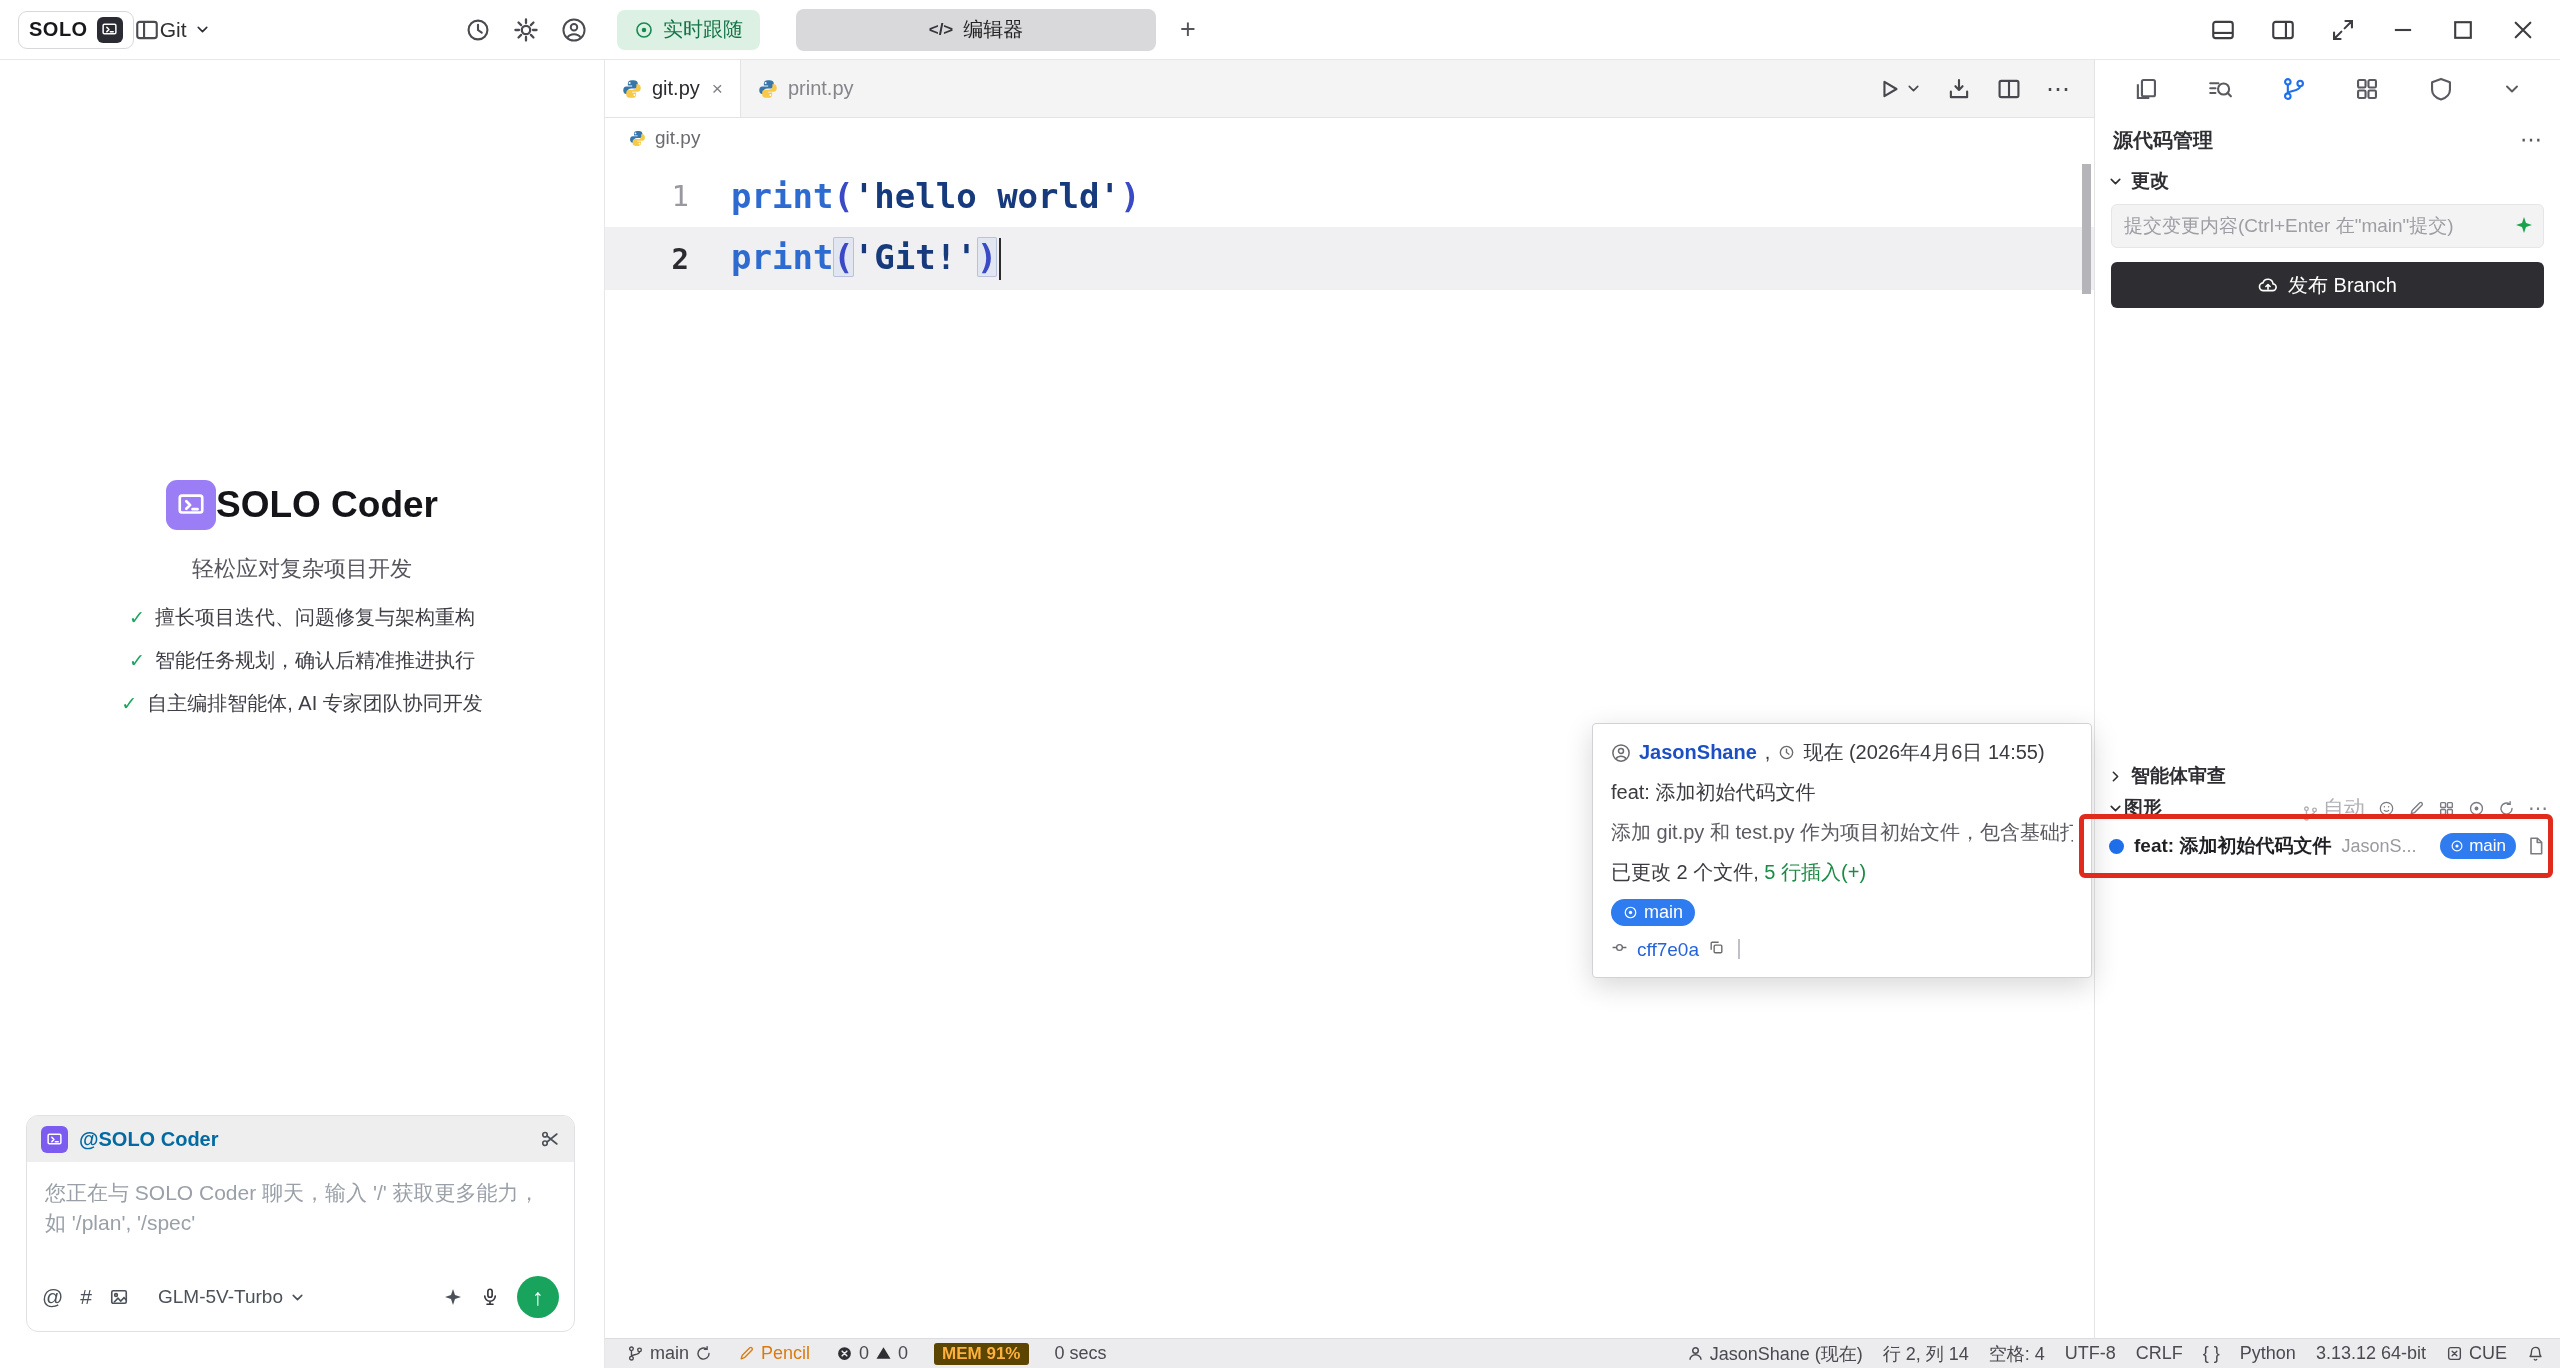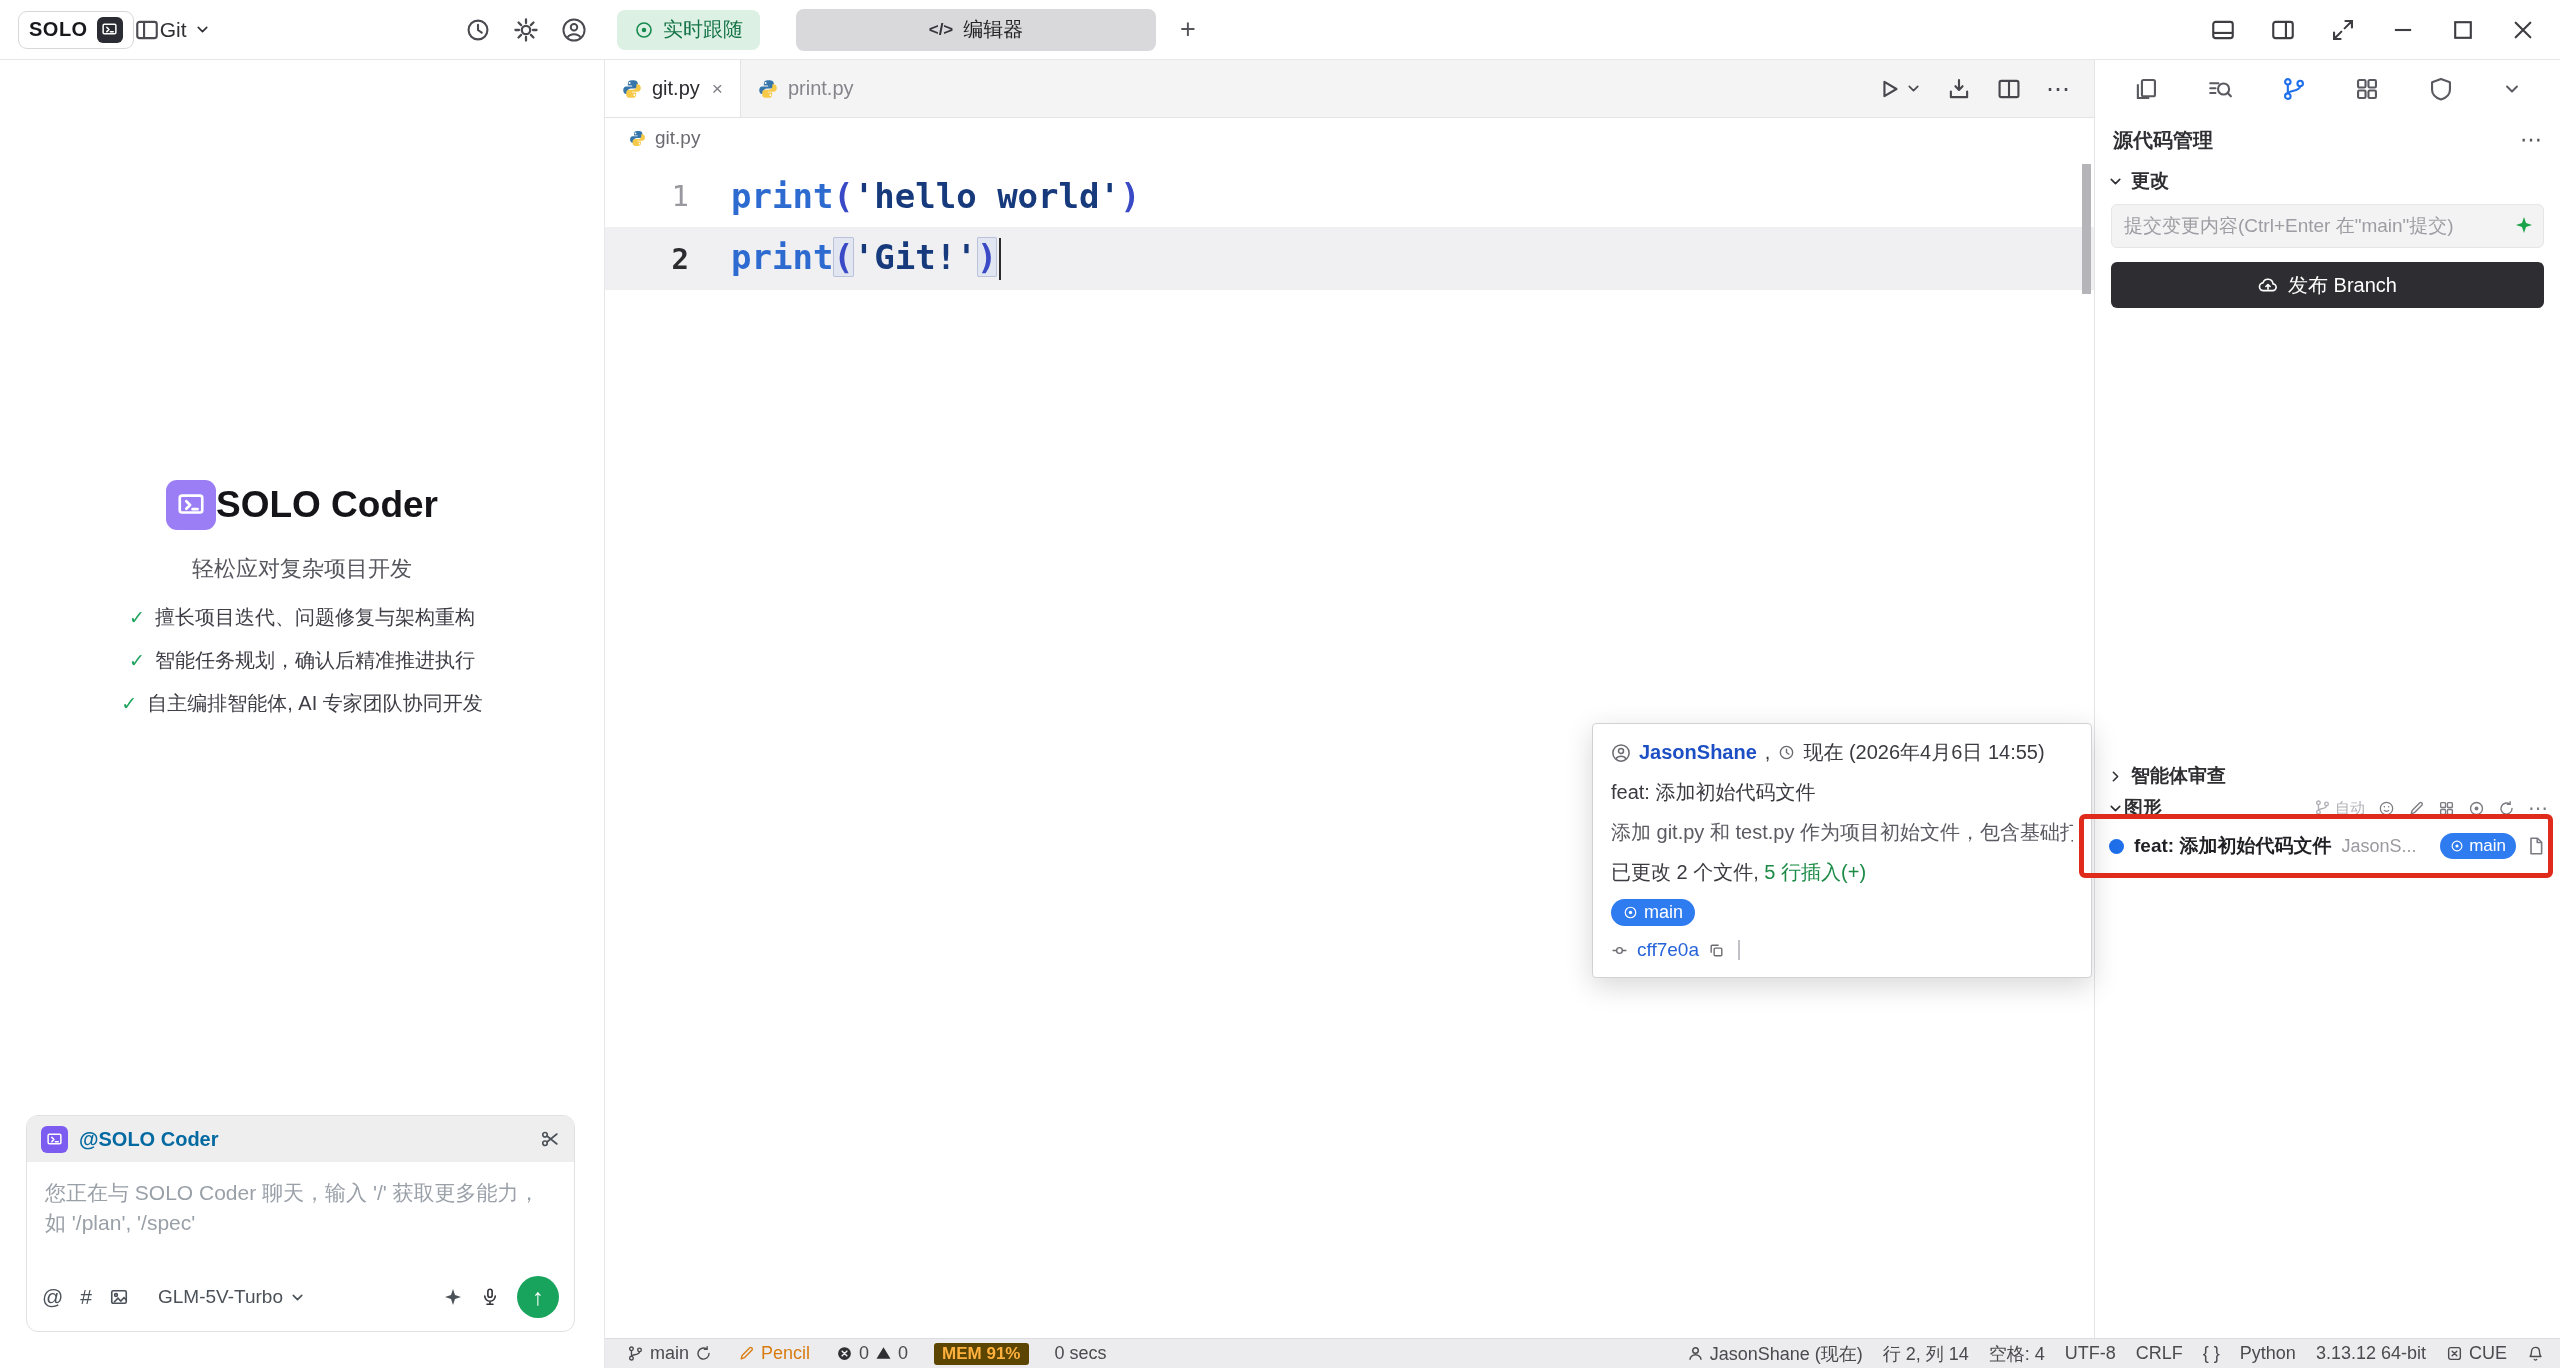--- a/index.html
+++ b/index.html
@@ -84,40 +84,40 @@
   .section-row { display:flex; align-items:center; gap:7px; padding:0 12px; height:38px; font-size:19px; font-weight:700; color:#2e2e33; }
   .commit-box { margin:4px 16px 0; position:relative; }
   .commit-input { width:100%; height:44px; background:#f3f3f4; border:1px solid #e6e6e8; border-radius:6px; padding:0 46px 0 12px; font-size:19px; color:#333; font-family:"Liberation Sans",sans-serif; }
   .commit-input::placeholder { color:#9d9da3; }
   .ai-btn { position:absolute; right:10px; top:11px; color:#18a34a; }
   .publish-btn { margin:14px 16px 0; height:46px; flex-shrink:0; background:#2e2e32; color:#fff; border:none; border-radius:6px; display:flex; align-items:center; justify-content:center; gap:10px; font-size:20px; font-family:"Liberation Sans",sans-serif; }
   .side-gap { height:452px; flex-shrink:0; }
   .row-32 { height:32px; }
   .graph-head { display:flex; align-items:center; padding:0 12px; height:32px; font-size:19px; font-weight:700; color:#2e2e33; }
   .graph-icons { margin-left:auto; display:flex; align-items:center; gap:13px; color:#7b7b82; font-weight:400; }
-  .auto-label { display:flex; align-items:flex-start; gap:4px; color:#b0b0b6; font-size:15px; }
+  .auto-label { display:flex; align-items:flex-end; gap:4px; color:#b0b0b6; font-size:21px; }
   .graph-more { font-size:20px; color:#7b7b82; }
   .commit-row { height:44px; display:flex; align-items:center; gap:10px; padding:0 14px; }
   .commit-dot { width:15px; height:15px; border-radius:50%; background:#1f6feb; flex-shrink:0; }
   .commit-msg { font-size:19px; font-weight:700; color:#1f1f24; white-space:nowrap; }
   .commit-author { font-size:18px; color:#9a9aa0; white-space:nowrap; overflow:hidden; text-overflow:ellipsis; }
   .branch-badge { margin-left:auto; background:#2f7bf0; color:#fff; border-radius:13px; padding:3px 10px; font-size:17px; display:flex; align-items:center; gap:5px; flex-shrink:0; }
   .file-ic { color:#7b7b82; flex-shrink:0; }
 
   
   .red-annotation { position:absolute; left:2079px; top:814px; width:474px; height:64px; border:5px solid #e02a1c; border-radius:6px; z-index:40; pointer-events:none; }
 
   
   .commit-popup { position:absolute; left:1592px; top:723px; width:500px; z-index:30; background:#fff; border:1px solid #d2d2d6; border-radius:4px; box-shadow:0 8px 28px rgba(0,0,0,.16); padding:15px 18px 16px; display:flex; flex-direction:column; gap:13px; font-size:20px; color:#3a3a40; }
   .pp-meta { display:flex; align-items:center; gap:8px; white-space:nowrap; }
   .pp-author { font-weight:700; color:#1d4fc4; }
   .pp-desc { color:#5a5a62; white-space:nowrap; overflow:hidden; }
   .pp-green { color:#1a8a44; }
   .pp-branch { align-self:flex-start; background:#2f7bf0; color:#fff; border-radius:14px; padding:3px 12px; font-size:18px; display:flex; align-items:center; gap:6px; }
-  .pp-hash { display:flex; align-items:center; gap:9px; color:#2663d9; font-size:19px; }
+  .pp-hash { display:flex; gap:9px; color:#2663d9; font-size:19px; }
   .pp-divider { width:2px; height:20px; background:#c0c0c6; margin-left:4px; }
   .muted-ic { color:#6a6a70; }
 
   
   .statusbar { height:30px; flex-shrink:0; background:#ececee; border-top:1px solid #dcdce0; display:flex; align-items:center; gap:26px; padding:0 16px 0 22px; font-size:18px; color:#4a4a50; }
   .sb-item { display:flex; align-items:center; gap:6px; white-space:nowrap; }
   .sb-right { margin-left:auto; display:flex; align-items:center; gap:20px; }
   .mem-badge { background:#5c4500; color:#ffb13d; font-weight:700; padding:1px 8px; border-radius:3px; font-size:17px; }
   .pencil-item { color:#d97c10; }
   .dark-ic { color:#2f2f33; }

